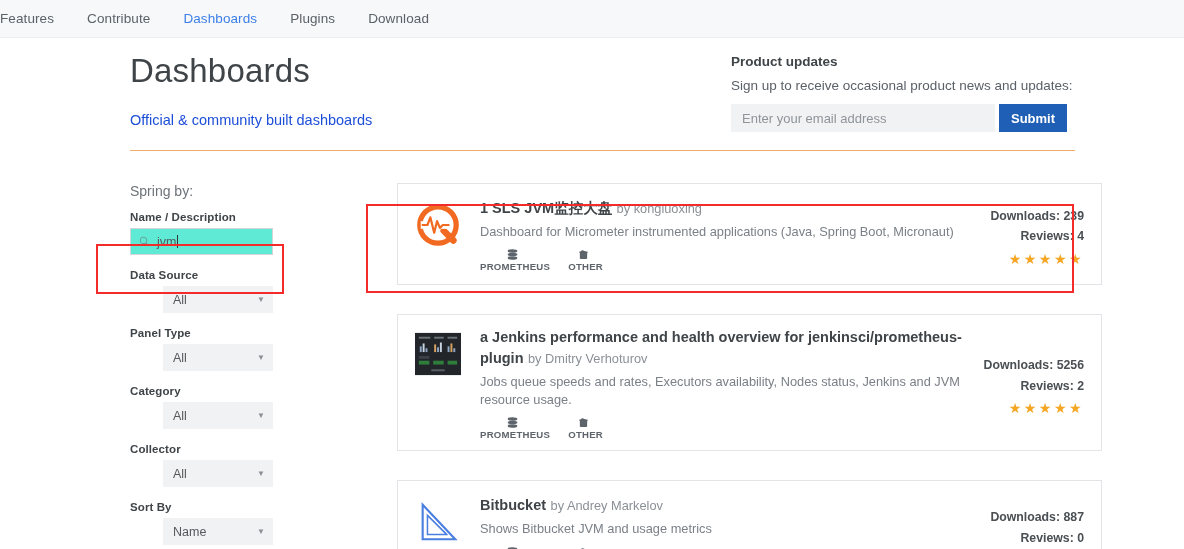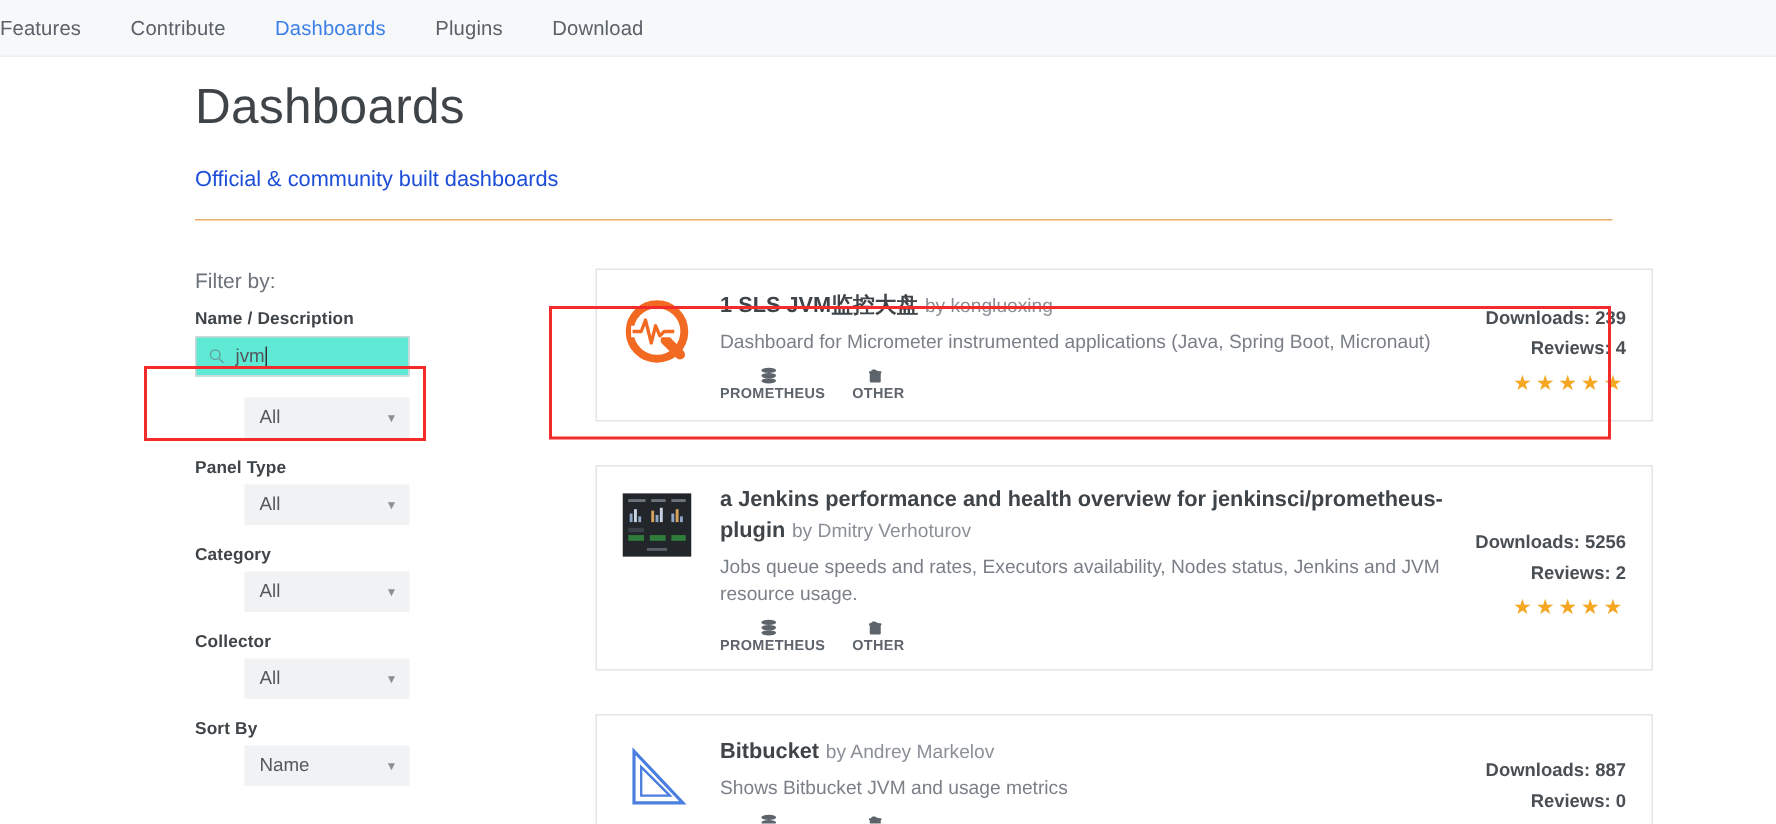--- a/index.html
+++ b/index.html
@@ -240,41 +240,50 @@
 </div>
 
 <div class="page">
 
   <div class="header-row">
     <div class="title-block">
       <h1 class="page-title">Dashboards</h1>
       <div class="subtitle">Official &amp; community built dashboards</div>
     </div>
 
+    <div class="product-updates">
+      <div class="pu-title">Product updates</div>
+      <div class="pu-sub">Sign up to receive occasional product news and updates:</div>
+      <div class="pu-form">
+        <input class="pu-input" type="text" placeholder="Enter your email address" style="">
+        <button class="pu-submit">Submit</button>
+      </div>
+    </div>
   </div>
   <div class="hdr-divider"></div>
 
   <div class="body-row">
 
     <div class="sidebar">
-      <div class="filter-by">Filter by:</div>
+      <div class="filter-by">Spring by:</div>
 
       <div class="field-group">
         <div class="field-label">Name / Description</div>
         <div class="search-wrap">
           <svg class="search-icon" viewBox="0 0 16 16">
             <circle cx="6.5" cy="6.5" r="4.6" fill="none" stroke="#6a6f75" stroke-width="1.5"></circle>
             <line x1="10" y1="10" x2="14.5" y2="14.5" stroke="#6a6f75" stroke-width="1.5"></line>
           </svg>
           <span class="search-val">jvm</span>
             <span class="caret"></span>
         </div>
       </div>
 
       <div class="field-group">
+        <div class="field-label">Data Source</div>
         <div class="select-box">
           <span>All</span>
           <span class="sel-arrow">▼</span>
         </div>
       </div>
 
       <div class="field-group">
         <div class="field-label">Panel Type</div>
         <div class="select-box">
           <span>All</span>

